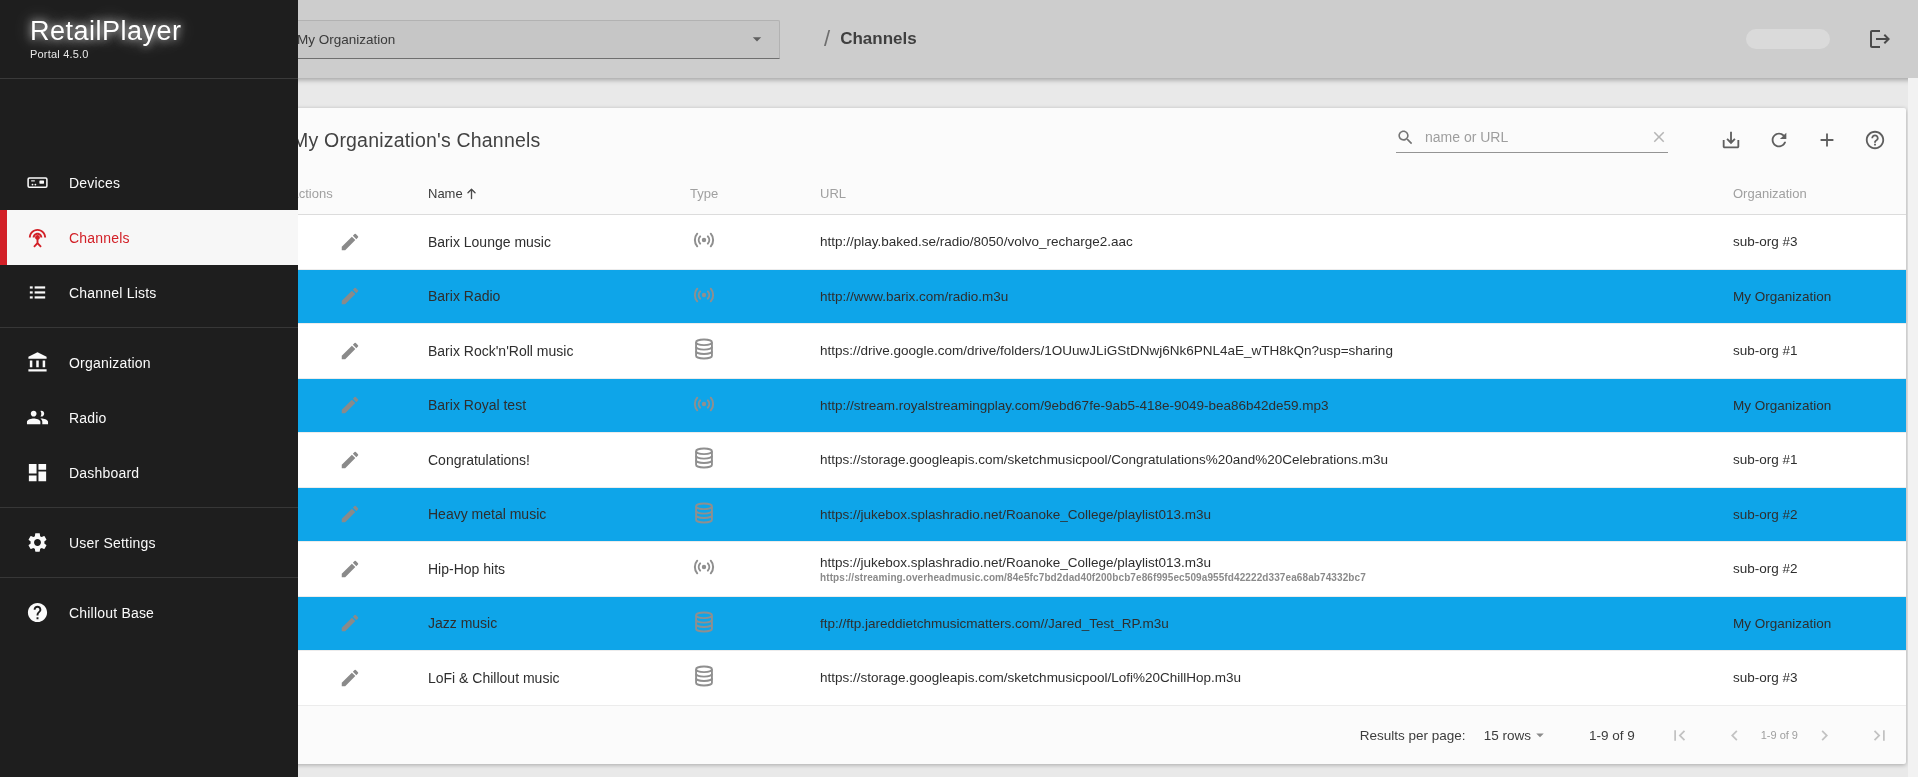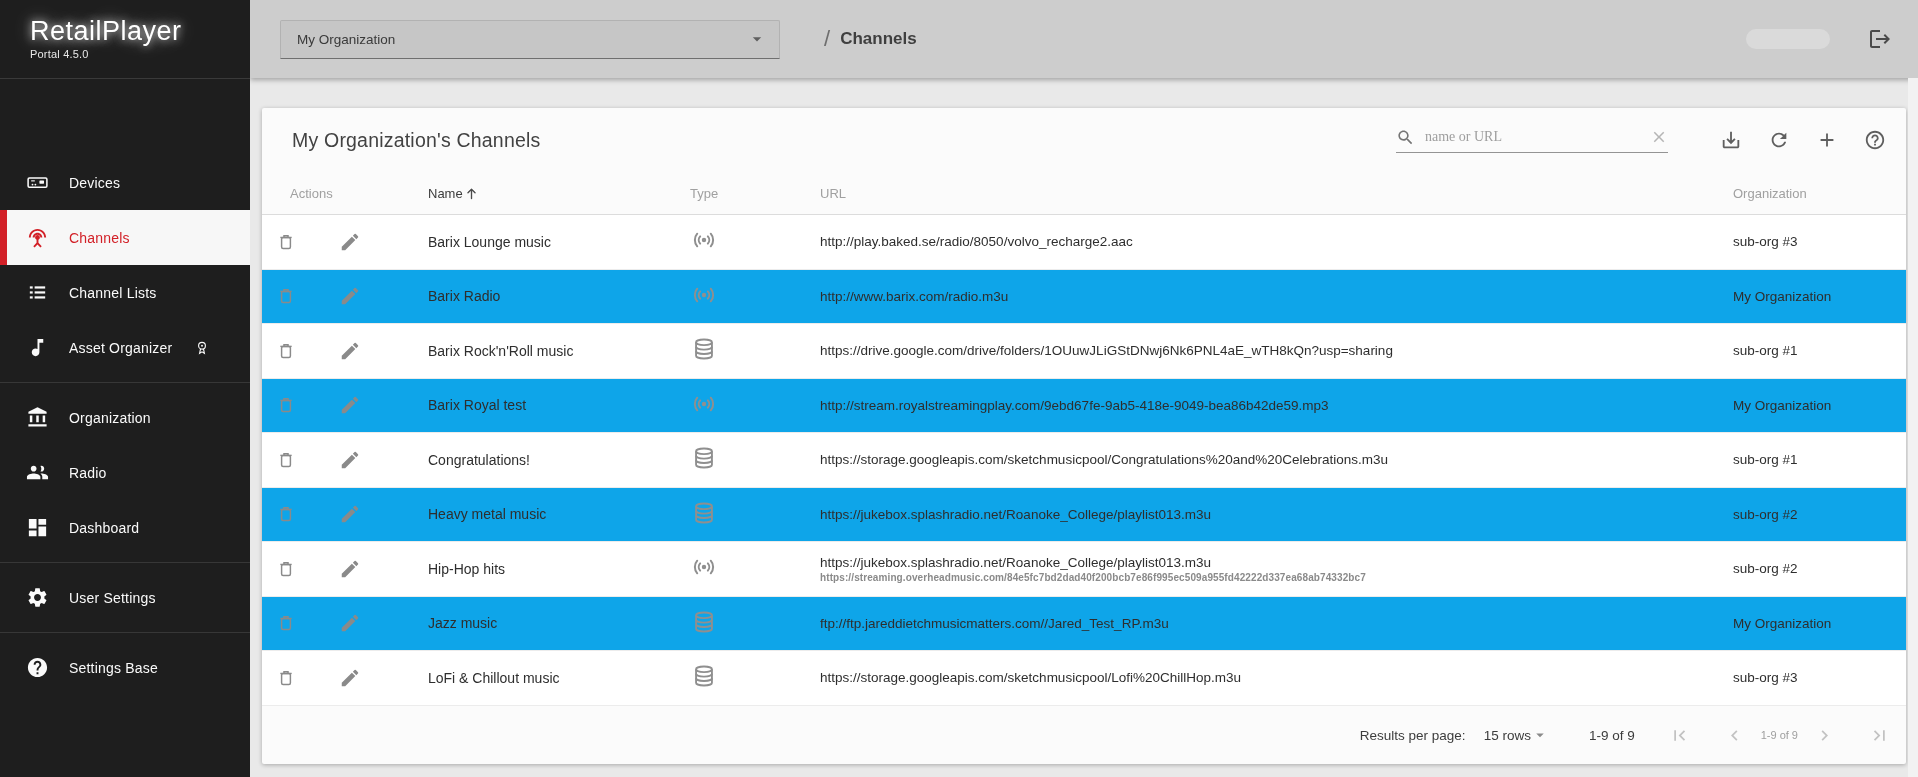--- a/index.html
+++ b/index.html
@@ -12,21 +12,21 @@
   .org-select { width:500px; height:39px; background:#c6c6c6; border:1px solid #b2b2b2; border-bottom:1px solid #6f6f6f;
                 border-radius:2px 2px 0 0; display:flex; align-items:center; padding:0 12px 0 16px; cursor:pointer; }
   .org-select .val { font-size:13.5px; color:#3a3a3a; flex:1; }
   .breadcrumb { display:flex; align-items:center; margin-left:44px; gap:10px; }
   .breadcrumb .slash { font-size:22px; color:#6e6e6e; font-weight:400; }
   .breadcrumb .crumb { font-size:17px; color:#3f3f3f; font-weight:700; }
   .topbar-right { margin-left:auto; display:flex; align-items:center; gap:38px; }
   .user-pill { width:84px; height:20px; border-radius:10px; background:#dadada; }
 
   
-  .sidebar { position:absolute; left:0; top:0; bottom:0; width:250px; background:#1e1e1e; z-index:10; color:#fafafa; }
+  .sidebar { position:absolute; left:0; top:0; bottom:0; width:298px; background:#1e1e1e; z-index:10; color:#fafafa; }
   .logo-block { height:79px; border-bottom:1px solid #3a3a3a; padding:16px 0 0 30px; }
   .logo { font-size:27px; color:#ffffff; letter-spacing:.5px;
           text-shadow:0 0 9px rgba(255,255,255,.85), 0 0 20px rgba(255,255,255,.45); }
   .version { font-size:11px; color:#e8e8e8; margin-top:1px; letter-spacing:.2px; }
   .nav { position:absolute; top:148px; left:0; right:0; }
   .nav-group { padding:7px 0; border-bottom:1px solid #373737; }
   .nav-group:last-child { border-bottom:none; }
   .nav-item { height:55px; display:flex; align-items:center; padding-left:26px; gap:20px; cursor:pointer; position:relative; }
   .nav-item .icn svg { width:23px; height:23px; display:block; }
   .nav-item .lbl { font-size:14px; letter-spacing:.2px; }
@@ -36,21 +36,21 @@
 
   
   .page { position:absolute; left:250px; top:78px; right:10px; bottom:0; }
   .card { position:absolute; left:12px; top:30px; width:1644px; bottom:13px; background:#fbfbfb;
           border-radius:2px; box-shadow:0 1px 4px rgba(0,0,0,.28); overflow:hidden; }
   .card-header { height:64px; display:flex; align-items:center; padding:0 20px 0 30px; }
   .card-title { font-size:19.5px; font-weight:400; color:#424242; letter-spacing:.2px; }
   .toolbar { margin-left:auto; display:flex; align-items:center; }
   .search { display:flex; align-items:center; width:272px; border-bottom:1px solid #949494; padding-bottom:5px; margin-right:26px; }
   .search input { border:none; outline:none; background:transparent; font-size:14px; color:#8b5cf6; flex:1; margin-left:10px;
-                  font-family:Liberation Serif, serif; }
+                  font-family:Liberation Sans, sans-serif; }
   .search input::placeholder { color:#9e9e9e; }
   .tool-icn { margin-left:26px; cursor:pointer; color:#5f5f5f; }
   .tool-icn svg { width:22px; height:22px; display:block; }
   .icn { display:inline-flex; }
   .icn svg { display:block; }
 
   
   .grid-row { display:grid; grid-template-columns:166px 262px 130px 913px 173px; align-items:center; }
   .thead { height:43px; border-bottom:1px solid #dcdcdc; font-size:13px; color:#a0a0a0; }
   .thead .hname { color:#3c3c3c; display:flex; align-items:center; cursor:pointer; }
@@ -140,35 +140,20 @@
               <rect x="4" y="5.6" width="3" height="2.3"></rect>
               <rect x="9" y="5.6" width="11" height="2.3"></rect>
               <rect x="4" y="10.8" width="3" height="2.3"></rect>
               <rect x="9" y="10.8" width="11" height="2.3"></rect>
               <rect x="4" y="16" width="3" height="2.3"></rect>
               <rect x="9" y="16" width="11" height="2.3"></rect>
             </svg>
           </span>
           <span class="lbl">Channel Lists</span>
         </div>
-        <div class="nav-item">
-          <span class="icn">
-            <svg viewBox="0 0 24 24" fill="currentColor">
-              <path d="M12 3v10.55c-.59-.34-1.27-.55-2-.55-2.21 0-4 1.79-4 4s1.79 4 4 4 4-1.79 4-4V7h4V3h-6z"></path>
-            </svg>
-          </span>
-          <span class="lbl">Asset Organizer</span>
-          <span class="icn badge">
-            <svg viewBox="0 0 24 24" fill="none" stroke="currentColor" stroke-width="1.7">
-              <circle cx="12" cy="8.6" r="5.1"></circle>
-              <path d="M9.9 12.9 8.4 20l3.6-2.2L15.6 20l-1.5-7.1"></path>
-              <circle cx="12" cy="8.6" r="1.4" fill="currentColor" stroke="none"></circle>
-            </svg>
-          </span>
-        </div>
       </div>
       <div class="nav-group">
         <div class="nav-item">
           <span class="icn">
             <svg viewBox="0 0 24 24" fill="currentColor">
               <path d="M4 10h2.6v7H4zM10.7 10h2.6v7h-2.6zM2.5 19h19v2.4h-19zM17.4 10H20v7h-2.6zM12 1.2 2.5 6v2h19V6z"></path>
             </svg>
           </span>
           <span class="lbl">Organization</span>
         </div>
@@ -199,21 +184,21 @@
           <span class="lbl">User Settings</span>
         </div>
       </div>
       <div class="nav-group">
         <div class="nav-item">
           <span class="icn">
             <svg viewBox="0 0 24 24" fill="currentColor">
               <path d="M12 2C6.48 2 2 6.48 2 12s4.48 10 10 10 10-4.48 10-10S17.52 2 12 2zm1 17h-2v-2h2v2zm2.07-7.75-.9.92C13.45 12.9 13 13.5 13 15h-2v-.5c0-1.1.45-2.1 1.17-2.83l1.24-1.26c.37-.36.59-.86.59-1.41 0-1.1-.9-2-2-2s-2 .9-2 2H8c0-2.21 1.79-4 4-4s4 1.79 4 4c0 .88-.36 1.68-.93 2.25z"></path>
             </svg>
           </span>
-          <span class="lbl">Settings Base</span>
+          <span class="lbl">Chillout Base</span>
         </div>
       </div>
     </nav>
 </aside>
 
 <main class="page">
   <section class="card">
     <div class="card-header">
       <h1 class="card-title">My Organization's Channels</h1>
       <div class="toolbar">

